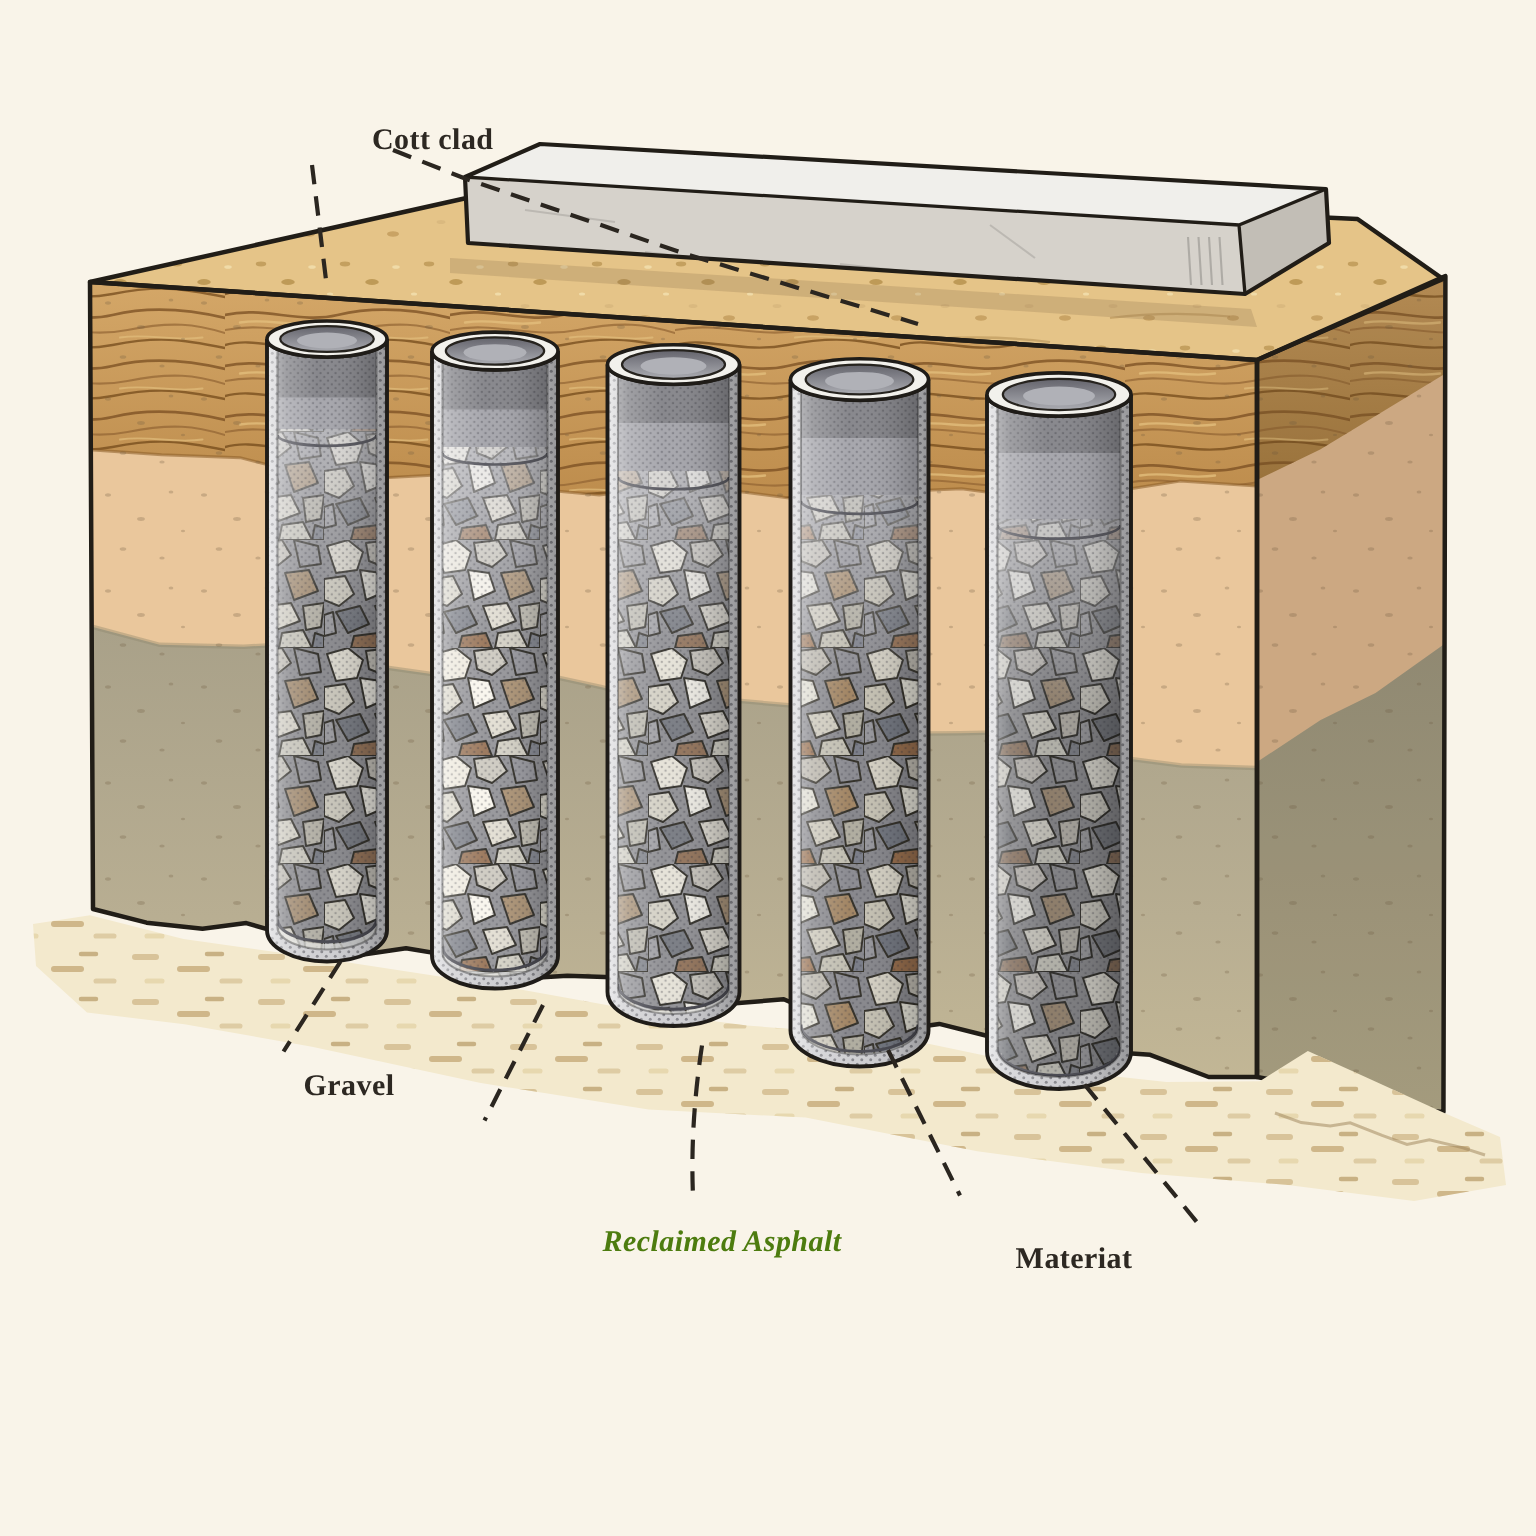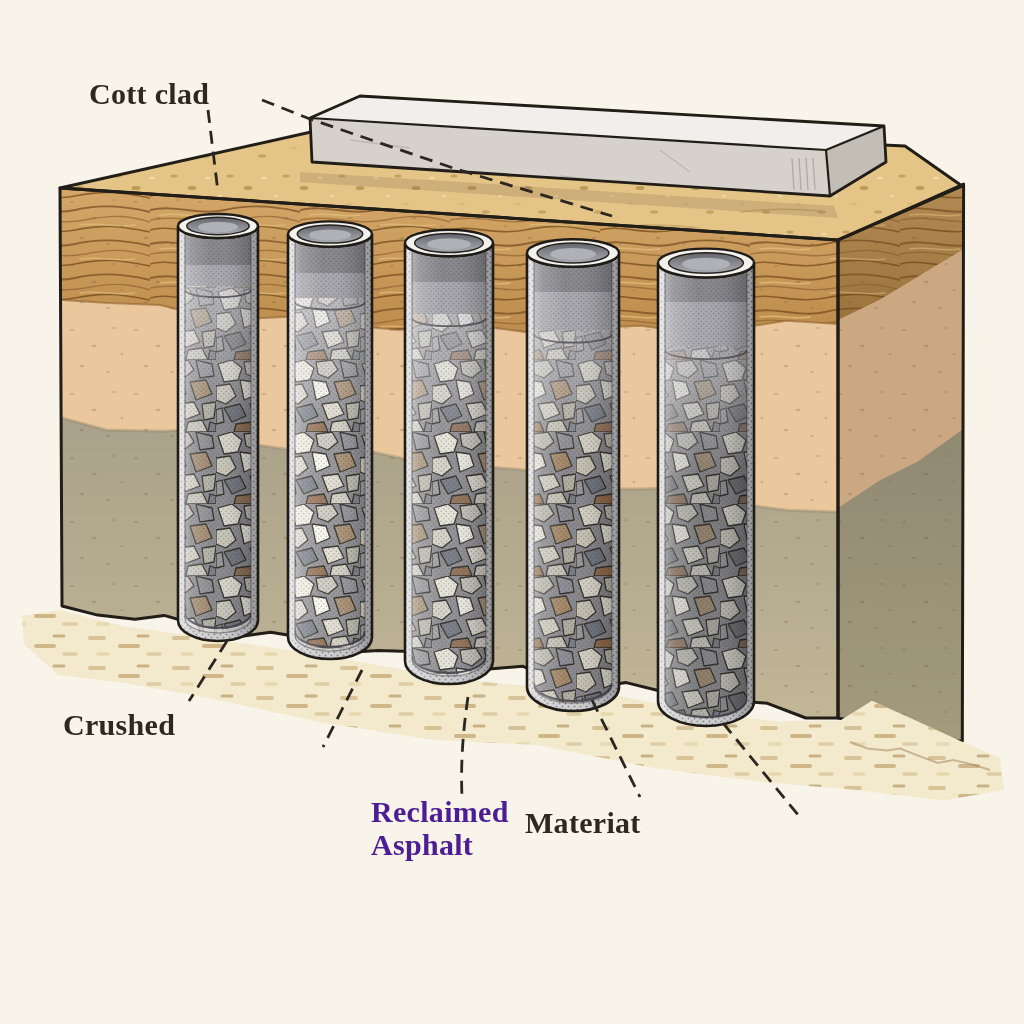--- a/index.html
+++ b/index.html
@@ -2,23 +2,23 @@
 <html><head>
 <meta charset="utf-8">
 <style>
   html,body{margin:0;padding:0;}
   body{width:1024px;height:1024px;overflow:hidden;font-family:"Liberation Serif",serif;}
   #stage{position:relative;width:1024px;height:1024px;}
   #scene{position:absolute;left:0;top:0;}
   .lbl{
     position:absolute;
     transform:translate(-50%,-50%);
-    text-align:left;
+    text-align:right;
     font-weight:700;
-    font-size:30px;
+    font-size:20px;
     line-height:1.1;
     letter-spacing:.3px;
     color:#2d2822;
     white-space:normal;
   }
   #lbl-top{left:209px;top:93px;width:240px;}
   #lbl-m0{left:163px;top:724px;width:200px;}
   #lbl-m1{left:298px;top:780px;width:180px;}
   #lbl-m2{left:466px;top:828px;width:190px;}
   #lbl-m3{left:640px;top:822px;width:230px;}
@@ -313,16 +313,16 @@
           <path d="M227,641 L189,701" fill="none" stroke="#2b2620" stroke-width="2.8" stroke-dasharray="13 8"></path>
           <path d="M362,670 L323,747" fill="none" stroke="#2b2620" stroke-width="2.8" stroke-dasharray="13 8"></path>
           <path d="M468,697 Q460,750 462,797" fill="none" stroke="#2b2620" stroke-width="2.8" stroke-dasharray="13 8"></path>
           <path d="M592,700 L640,797" fill="none" stroke="#2b2620" stroke-width="2.8" stroke-dasharray="13 8"></path>
           <path d="M723,723 L799,816" fill="none" stroke="#2b2620" stroke-width="2.8" stroke-dasharray="13 8"></path>
         </g>
       </g>
   </svg>
 
   <div class="lbl" id="lbl-top" style="color: rgb(45, 40, 34);">Cott clad</div>
-  <div class="lbl" id="lbl-m0" style="color: rgb(45, 40, 34);">Crushed</div>
-  <div class="lbl" id="lbl-m2" style="color: #4c1d95;">Reclaimed Asphalt</div>
-  <div class="lbl" id="lbl-m3" style="color: rgb(45, 40, 34);">Materiat</div>
+  <div class="lbl" id="lbl-m0" style="color: rgb(45, 40, 34);">Gravel</div>
+  <div class="lbl" id="lbl-m2" style="color: #4d7c0f; font-style: italic;">Reclaimed Asphalt</div>
+  <div class="lbl" id="lbl-m3" style="color: rgb(45, 40, 34); margin-top: 17px;">Materiat</div>
 </div>
 
 </body></html>

